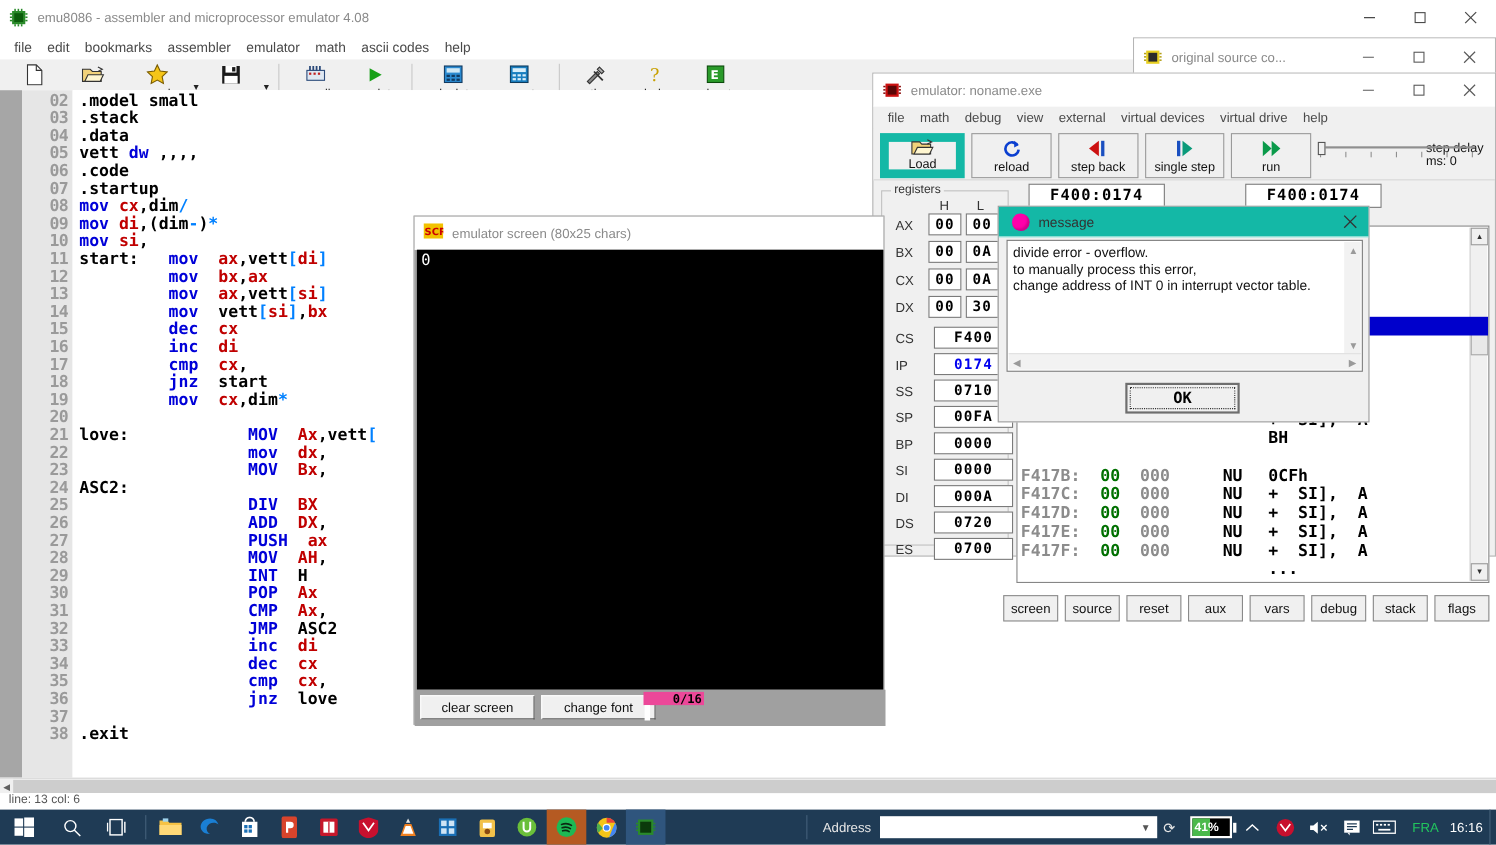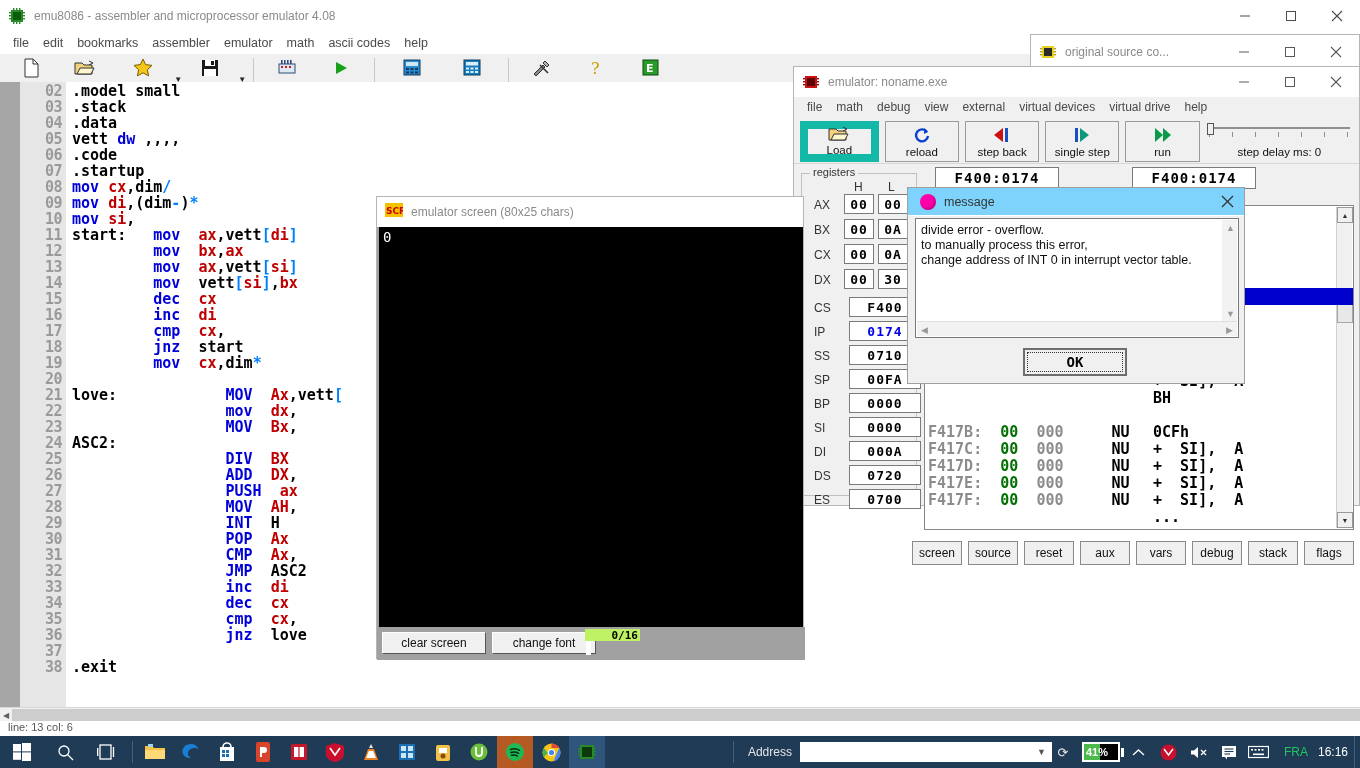--- a/index.html
+++ b/index.html
@@ -134,21 +134,21 @@
   #emu-toolbar { height:47px; display:flex; align-items:center; padding:2px 6px 0 6px;
                  background:#f0f0f0; border-bottom:1px solid #d6d6d6; }
   .ebtn {
     height:41px; width:78px; margin-right:6px; background:#f0f0f0;
     border:1px solid #9a9a9a; display:flex; flex-direction:column;
     align-items:center; justify-content:center; font-size:11.5px; color:#111;
   }
   .ebtn.primary { border:8px solid #14b8a6; width:82px; }
   .ebtn .ic { height:20px; display:flex; align-items:center; justify-content:center; }
   .ebtn .lb { margin-top:1px; }
-  #step-delay { display:flex; flex-direction:column; align-items:center; width:155px; }
+  #step-delay { display:flex; flex-direction:row; align-items:center; width:155px; }
   #slider-row { width:145px; height:22px; position:relative; }
   #slider-track { position:absolute; left:2px; top:3px; width:141px; height:2px; background:#8f8f8f; }
   #slider-knob { position:absolute; left:0px; top:-1px; width:7px; height:12px; background:#f0f0f0;
                  border:1px solid #555; }
   .tick { position:absolute; top:8px; width:1px; height:5px; background:#8f8f8f; }
   #step-delay .lb { font-size:11.5px; color:#111; }
 
   #addr-row { position:absolute; left:0; top:100px; width:567px; height:28px; }
   .addrbox {
     position:absolute; top:0; height:22px; border:1px solid #7a7a7a; background:#ffffff;
@@ -218,30 +218,30 @@
   #scr-bottom { position:absolute; left:0; top:430px; width:428px; height:33px;
                 background:#a0a0a0; }
   .scrbtn {
     position:absolute; top:5px; height:22px; background:#f0f0f0;
     border:1px solid #ffffff; border-right-color:#555; border-bottom-color:#555;
     font-size:12px; color:#111; display:flex; align-items:center; justify-content:center;
   }
   #clear-screen-btn { left:5px; width:104px; }
   #change-font-btn { left:115px; width:104px; }
   #cursor-box {
-    position:absolute; left:208px; top:2px; width:55px; height:12px; background:#bef264;
+    position:absolute; left:208px; top:2px; width:55px; height:12px; background:#ec4899;
     font-family:"DejaVu Sans Mono", monospace; font-size:11px; font-weight:bold;
     color:#000; display:flex; align-items:center; justify-content:flex-end; padding-right:2px;
   }
   #cursor-caret { position:absolute; left:209px; top:14px; width:5px; height:14px; background:#ffffff; }
 
   
   #msg-dlg { left:907px; top:187px; width:338px; height:197px;
              border:1px solid #9e9e9e; background:#f0f0f0; }
-  #msg-dlg .titlebar { height:28px; background:#7dd3fc; }
+  #msg-dlg .titlebar { height:28px; background:#14b8a6; }
   #msg-dot { width:16px; height:16px; border-radius:50%; background:#ff00aa;
              margin-left:4px; margin-right:8px; flex:0 0 auto;
              box-shadow: inset -2px -2px 2px rgba(0,0,0,.18); }
   #msg-title { font-size:12.5px; color:#333; flex:1 1 auto; }
   #msg-close { width:34px; height:28px; display:flex; align-items:center;
                justify-content:center; color:#333; }
   #msg-body {
     position:absolute; left:7px; top:30px; width:324px; height:120px;
     background:#ffffff; border:1px solid #7a7a7a;
   }

